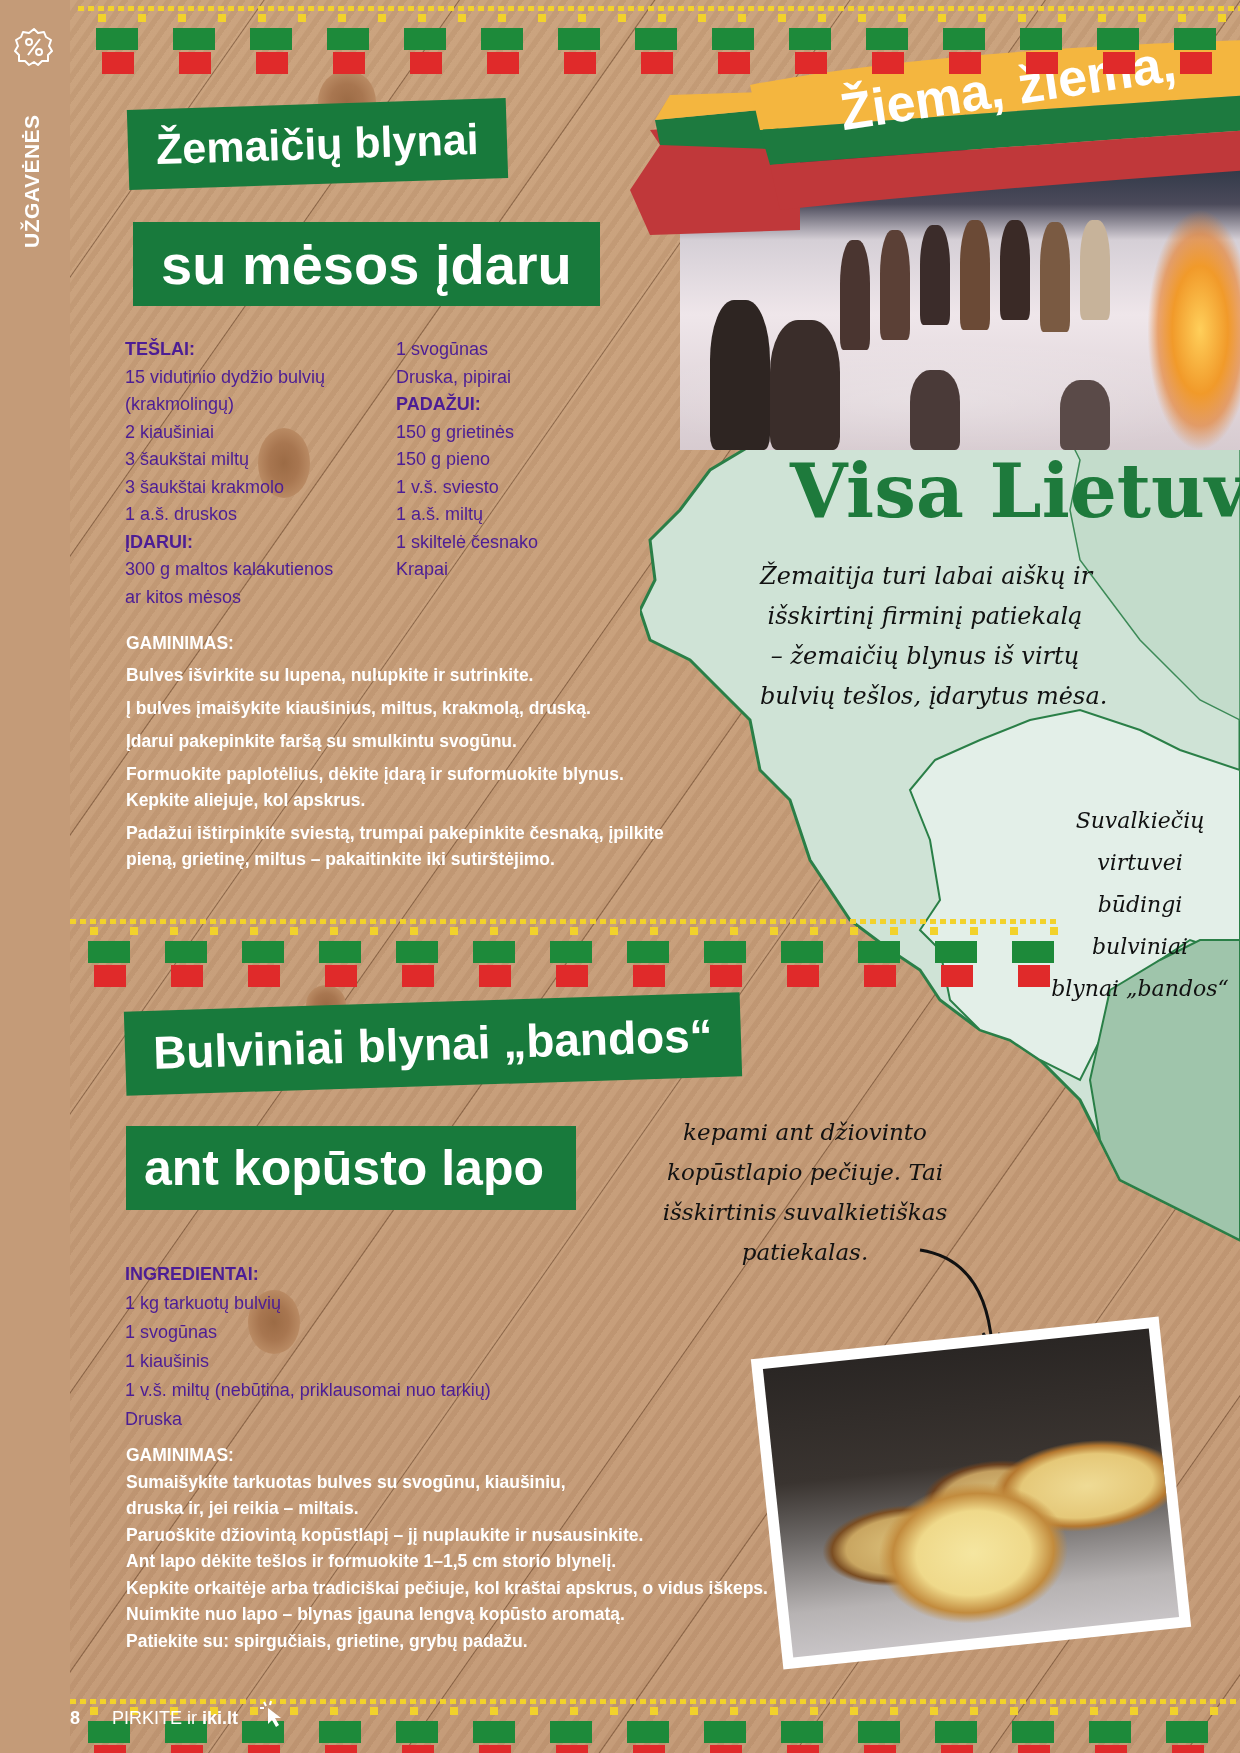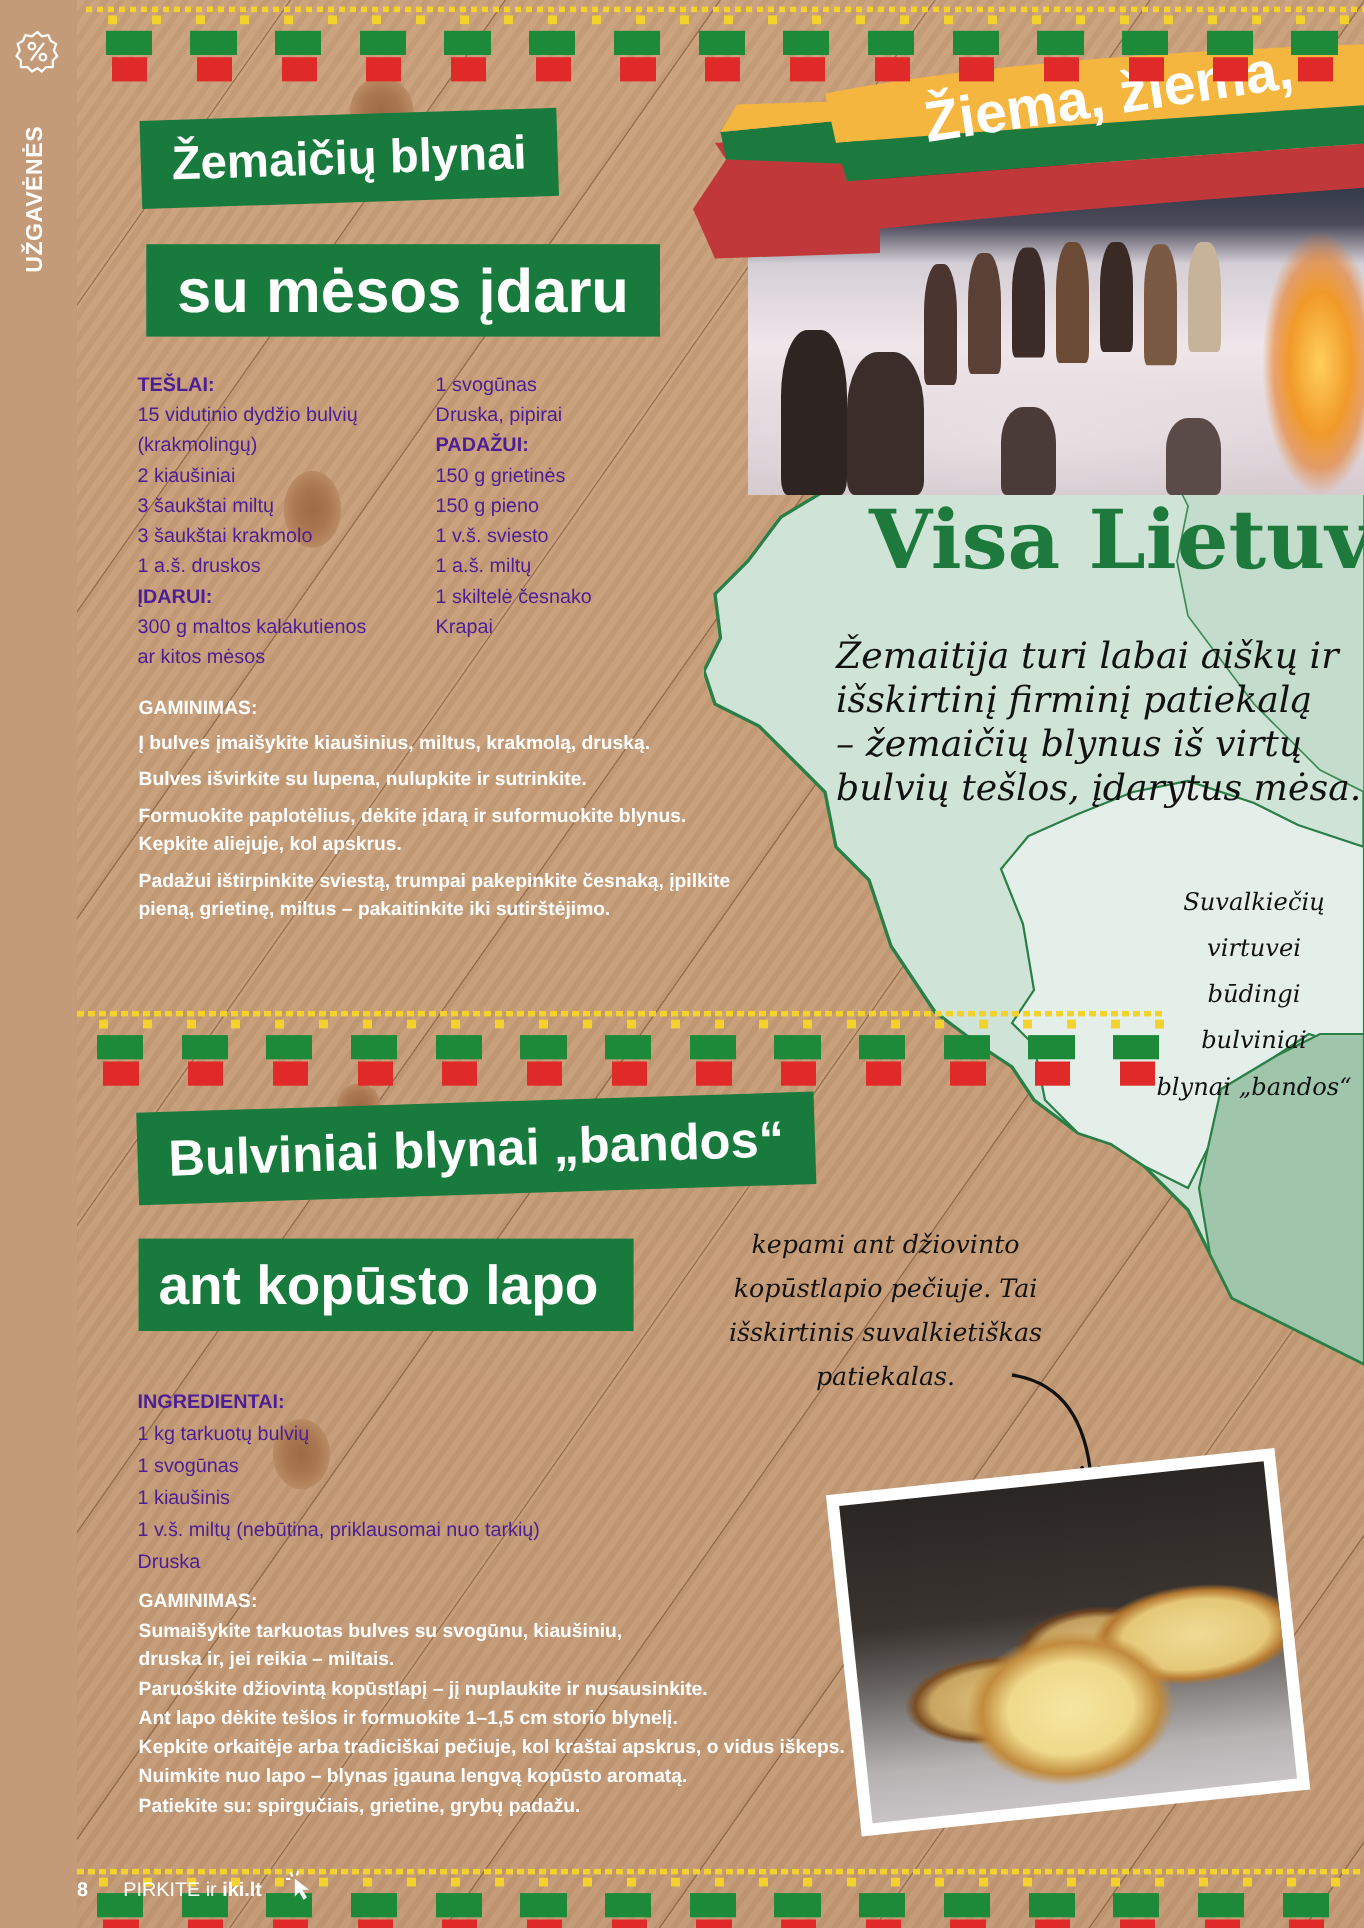--- a/index.html
+++ b/index.html
@@ -83,21 +83,21 @@
     font-size: 52px; white-space: nowrap; transform: rotate(-8.5deg); transform-origin: left bottom;
   }
   .visa {
     position: absolute; left: 790px; top: 448px; color: #1e7a3c; font-family: "DejaVu Serif", serif;
     font-weight: bold; font-size: 74px; white-space: nowrap;
   }
   .script {
     position: absolute; color: #111; font-family: "DejaVu Serif", serif; font-style: italic;
     text-align: center; white-space: nowrap;
   }
-  .s1 { left: 760px; top: 576px; width: 330px; font-size: 33px; line-height: 40px; }
+  .s1 { left: 760px; top: 556px; width: 330px; font-size: 24px; line-height: 40px; }
   .s2 { left: 1030px; top: 800px; width: 220px; font-size: 22px; line-height: 42px; }
   .s3 { left: 645px; top: 1112px; width: 320px; font-size: 23px; line-height: 40px; }
 
   .photo-bottom {
     position: absolute; left: 766px; top: 1337px; width: 410px; height: 312px;
     transform: rotate(-6deg); background: #fff; padding: 11px;
   }
   .photo-bottom .inner {
     width: 100%; height: 100%;
     background:
@@ -188,22 +188,23 @@
   <div>150 g grietinės</div>
   <div>150 g pieno</div>
   <div>1 v.š. sviesto</div>
   <div>1 a.š. miltų</div>
   <div>1 skiltelė česnako</div>
   <div>Krapai</div>
 </div>
 
 <div class="steps steps1">
   <div class="h">GAMINIMAS:</div>
+  <div class="p">Bulves išvirkite su lupena, nulupkite ir sutrinkite.</div>
   <div class="p">Į bulves įmaišykite kiaušinius, miltus, krakmolą, druską.</div>
-  <div class="p">Bulves išvirkite su lupena, nulupkite ir sutrinkite.</div>
+  <div class="p">Įdarui pakepinkite faršą su smulkintu svogūnu.</div>
   <div class="p">Formuokite paplotėlius, dėkite įdarą ir suformuokite blynus. Kepkite aliejuje, kol apskrus.</div>
   <div class="p">Padažui ištirpinkite sviestą, trumpai pakepinkite česnaką, įpilkite pieną, grietinę, miltus – pakaitinkite iki sutirštėjimo.</div>
 </div>
 
 <div class="visa">Visa Lietuv</div>
 <div class="script s1">
   <div>Žemaitija turi labai aiškų ir</div>
   <div>išskirtinį firminį patiekalą</div>
   <div>– žemaičių blynus iš virtų</div>
   <div>bulvių tešlos, įdarytus mėsa.</div>

